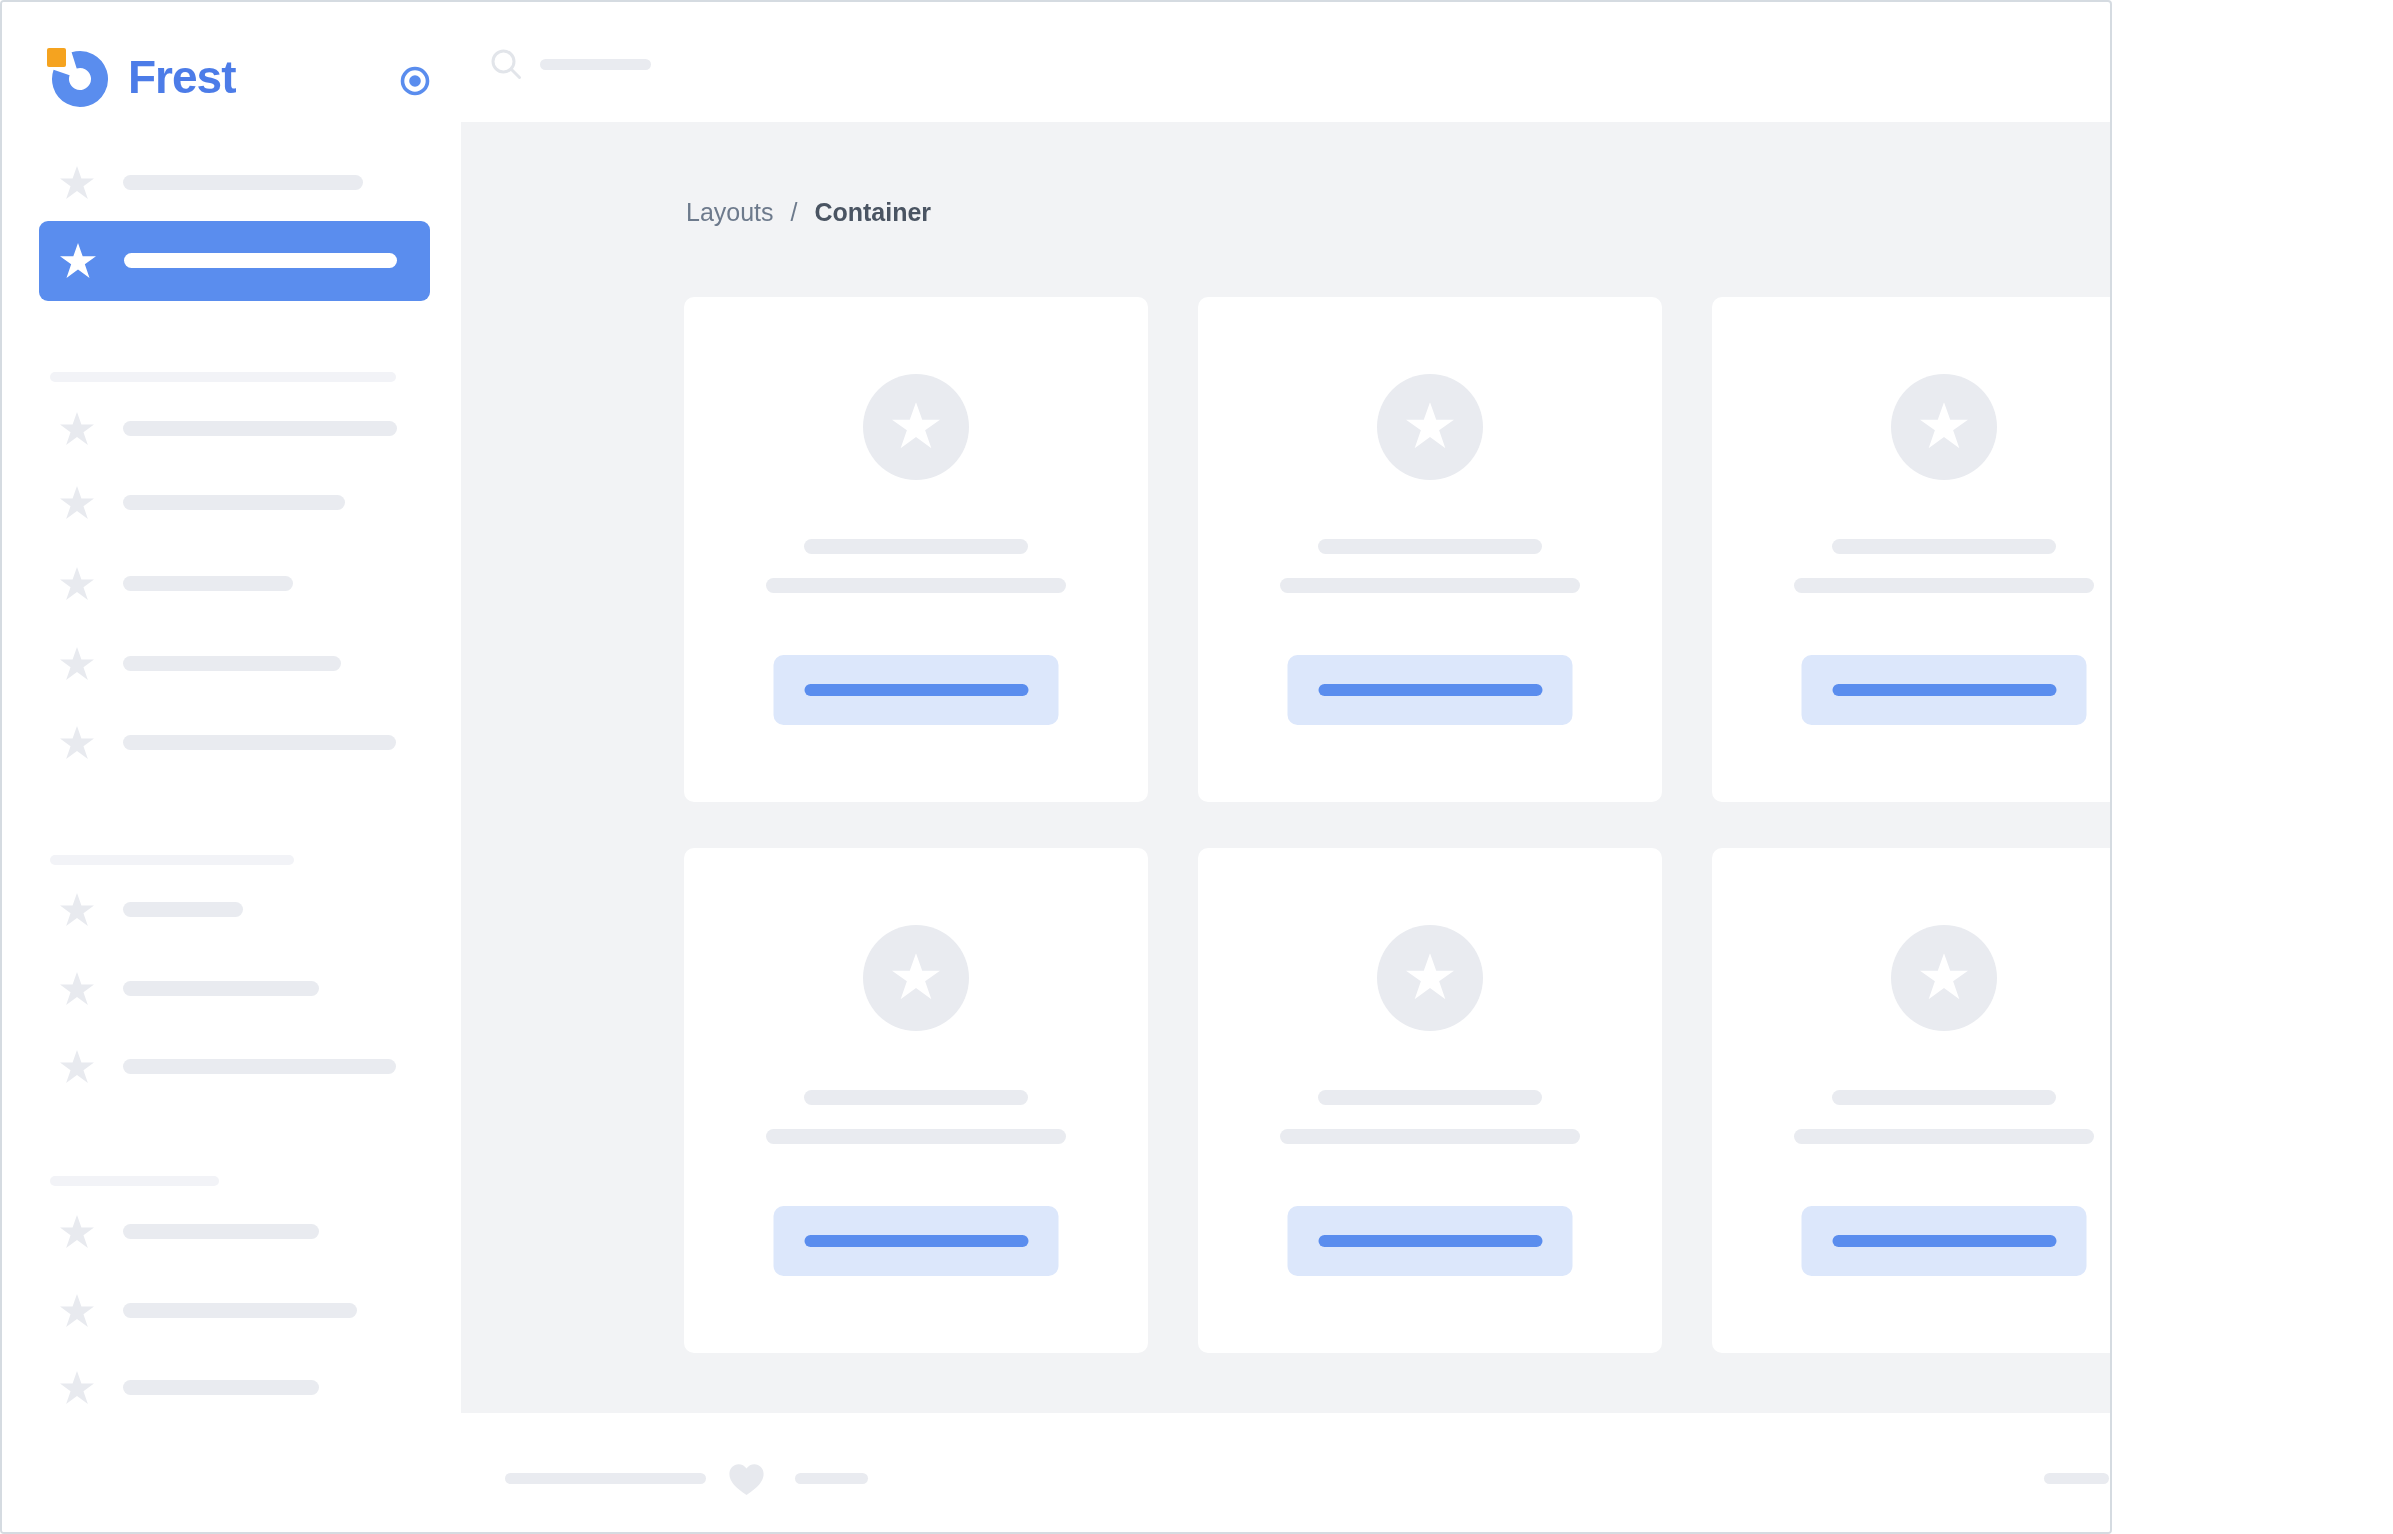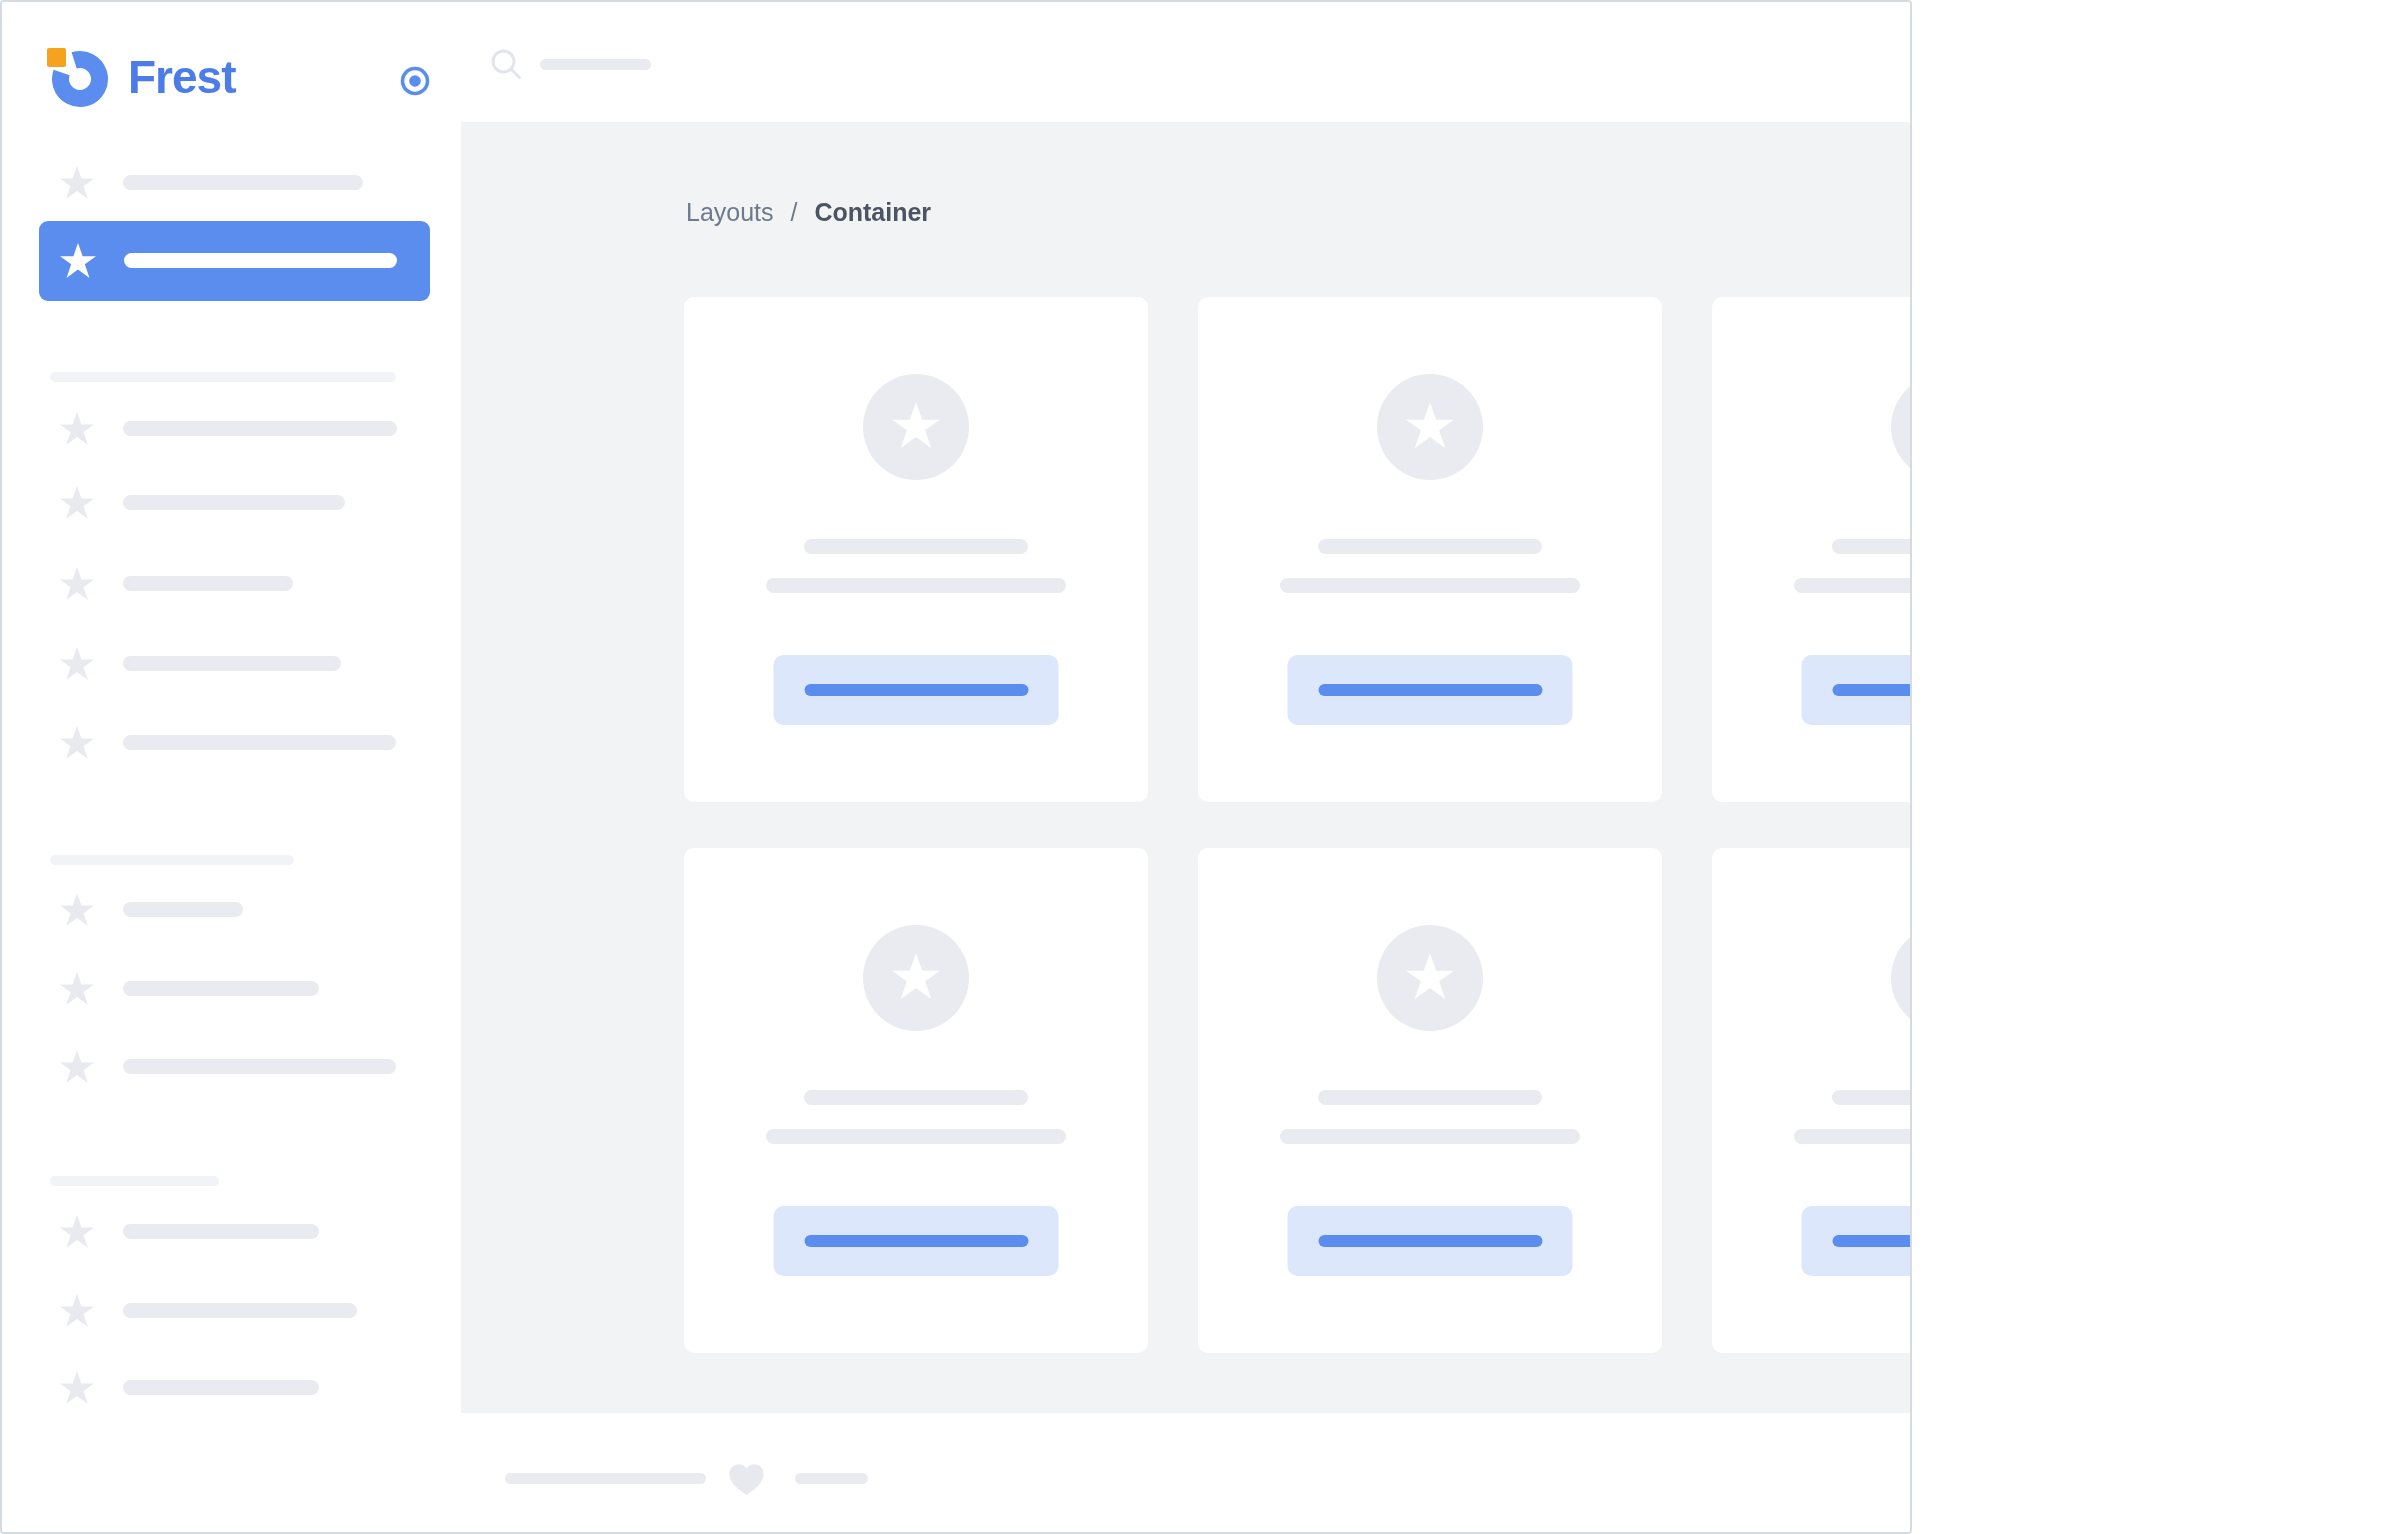--- a/index.html
+++ b/index.html
@@ -1,17 +1,17 @@
 <!DOCTYPE html>
 <html style="--primary: #5A8DEE; --logoText: #4C7CE8; --orange: #F5A31F; --skeleton: #E9EBF0; --skeletonStar: #E8EAEF; --dividerBar: #F2F3F7; --contentBg: #F2F3F5; --btnBg: #DCE7FB; --searchIcon: #E2E5EA; --avatarBg: #EDEFF2; --avatarIcon: #5A6877; --crumbText: #6D7A8C; --crumbActive: #4A5462; --pageBorder: #D5DBE1; --heart: #E7E9EE;"><head>
 <meta charset="utf-8">
 <style>
   html,body{margin:0;padding:0;background:#fff;}
   .page{
-    position:relative;width:1912px;height:1534px;box-sizing:border-box;
+    position:relative;width:2112px;height:1534px;box-sizing:border-box;
     background:#fff;border:2px solid var(--pageBorder,#D5DBE1);border-radius:4px;
     overflow:hidden;font-family:"Liberation Sans",sans-serif;
   }
   
   .sidebar{position:absolute;left:0;top:0;width:459px;height:100%;background:#fff;}
   .logo-row{position:absolute;left:44px;top:44px;display:flex;align-items:center;}
   .logo-mark{width:64px;height:62px;color:var(--primary,#5A8DEE);}
   .logo-text{margin-left:18px;font-size:46px;font-weight:700;letter-spacing:-1px;
     color:var(--logoText,#4C7CE8);line-height:62px;}
   .pin-toggle{position:absolute;left:397px;top:63px;width:32px;height:32px;

